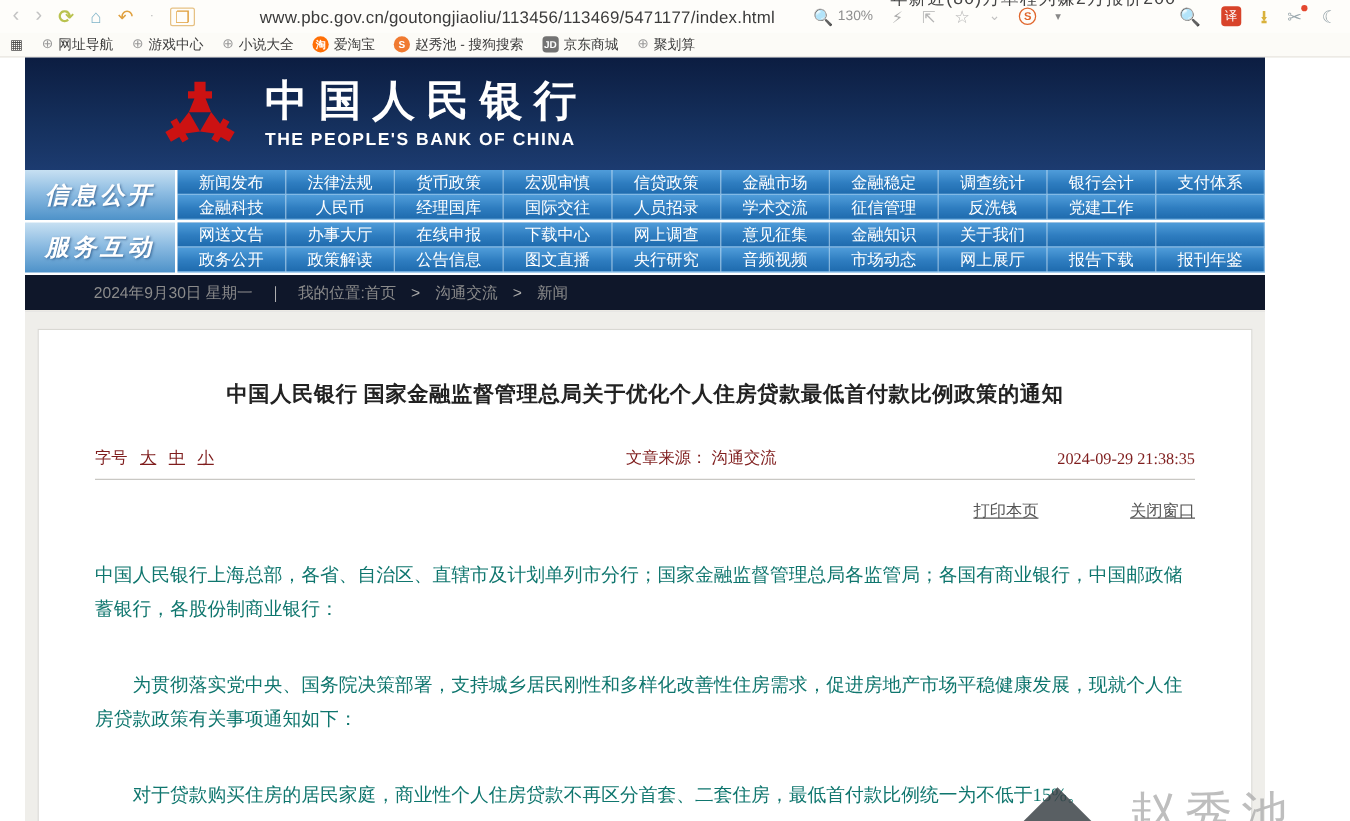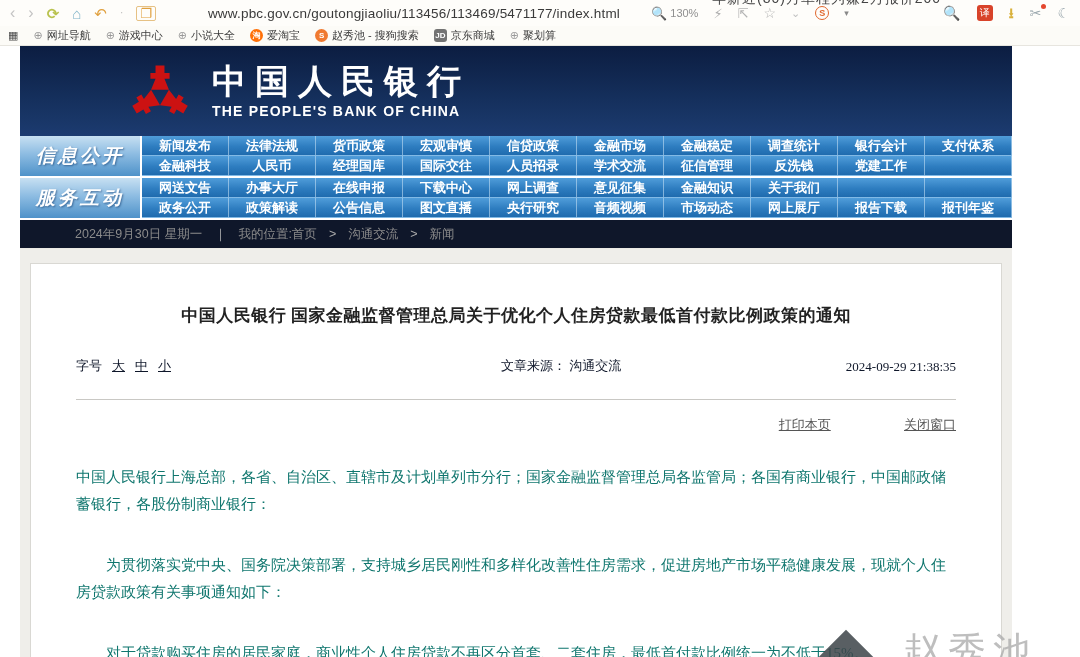--- a/index.html
+++ b/index.html
@@ -66,37 +66,37 @@
 
   .nav-section { display:flex; height:40px; margin-bottom:2px; }
   .nav-label { width:120px; margin-right:2px; color:#fff; font-family:"Liberation Serif","DejaVu Serif",serif;
     font-style:italic; font-weight:bold; font-size:19px; letter-spacing:3px;
     background:linear-gradient(180deg,#c7e0f2 0%,#8dbce2 45%,#4e92c9 100%);
     display:flex; align-items:center; justify-content:center;
     text-shadow:1px 1px 2px rgba(10,50,100,.55); cursor:pointer; }
   .nav-rows { flex:1; display:flex; flex-direction:column; }
   .nav-row { flex:1; display:grid; grid-template-columns:repeat(10,1fr); }
   .nav-cell { background:linear-gradient(180deg,#509dda 0%,#2e7dc0 55%,#1f6bae 100%);
-    color:#fff; font-size:13px; font-weight:bold; display:flex; align-items:center;
+    color:#fff; font-size:13px; font-weight:normal; display:flex; align-items:center;
     justify-content:center; border-right:1px solid rgba(205,230,248,.55);
     border-bottom:1px solid rgba(205,230,248,.4); cursor:pointer; white-space:nowrap; }
 
   .crumbbar { height:29px; background:#0f172a; border-bottom:1px solid #eceae5;
     display:flex; align-items:center; font-size:12.5px; color:#8b8b8b; padding-left:55px; }
   .crumb-sep { margin:0 12px; color:#bbb; }
   .crumb-gt { margin:0 12px; color:#aaa; }
   .crumb-link { color:#8b8b8b; cursor:pointer; }
 
   .article-wrap { background:#efeeea; padding:14px 10px 0; min-height:386px; }
   .article { background:#fff; border:1px solid #d9d8d3; min-height:430px;
     padding:0 45px 30px; font-family:"Liberation Serif","DejaVu Serif",serif; }
   .article-title { padding-top:40px; text-align:center; font-size:17px; font-weight:bold;
     color:#222; letter-spacing:.5px; }
-  .meta { display:flex; align-items:flex-end; margin-top:30px; padding-bottom:24px;
-    border-bottom:1px solid #c9c8c4; font-size:13px; color:#0f172a; }
+  .meta { display:flex; align-items:flex-end; margin-top:30px; padding-bottom:8px;
+    border-bottom:1px solid #c9c8c4; font-size:13px; color:#7f1d1d; }
   .meta-left { display:flex; gap:10px; width:300px; }
   .size-link { text-decoration:underline; cursor:pointer; }
   .meta-center { flex:1; text-align:center; }
   .meta-right { width:210px; text-align:right; }
   .actions { margin-top:16px; text-align:right; font-size:13px; color:#555; }
   .actions .act { text-decoration:underline; margin-left:70px; cursor:pointer; }
   .body p { font-size:15px; line-height:1.8; color:#0f766e; margin:34px 0 0; }
   .body p:first-child { margin-top:30px; }
   .body p.indent { text-indent:2em; }
 

